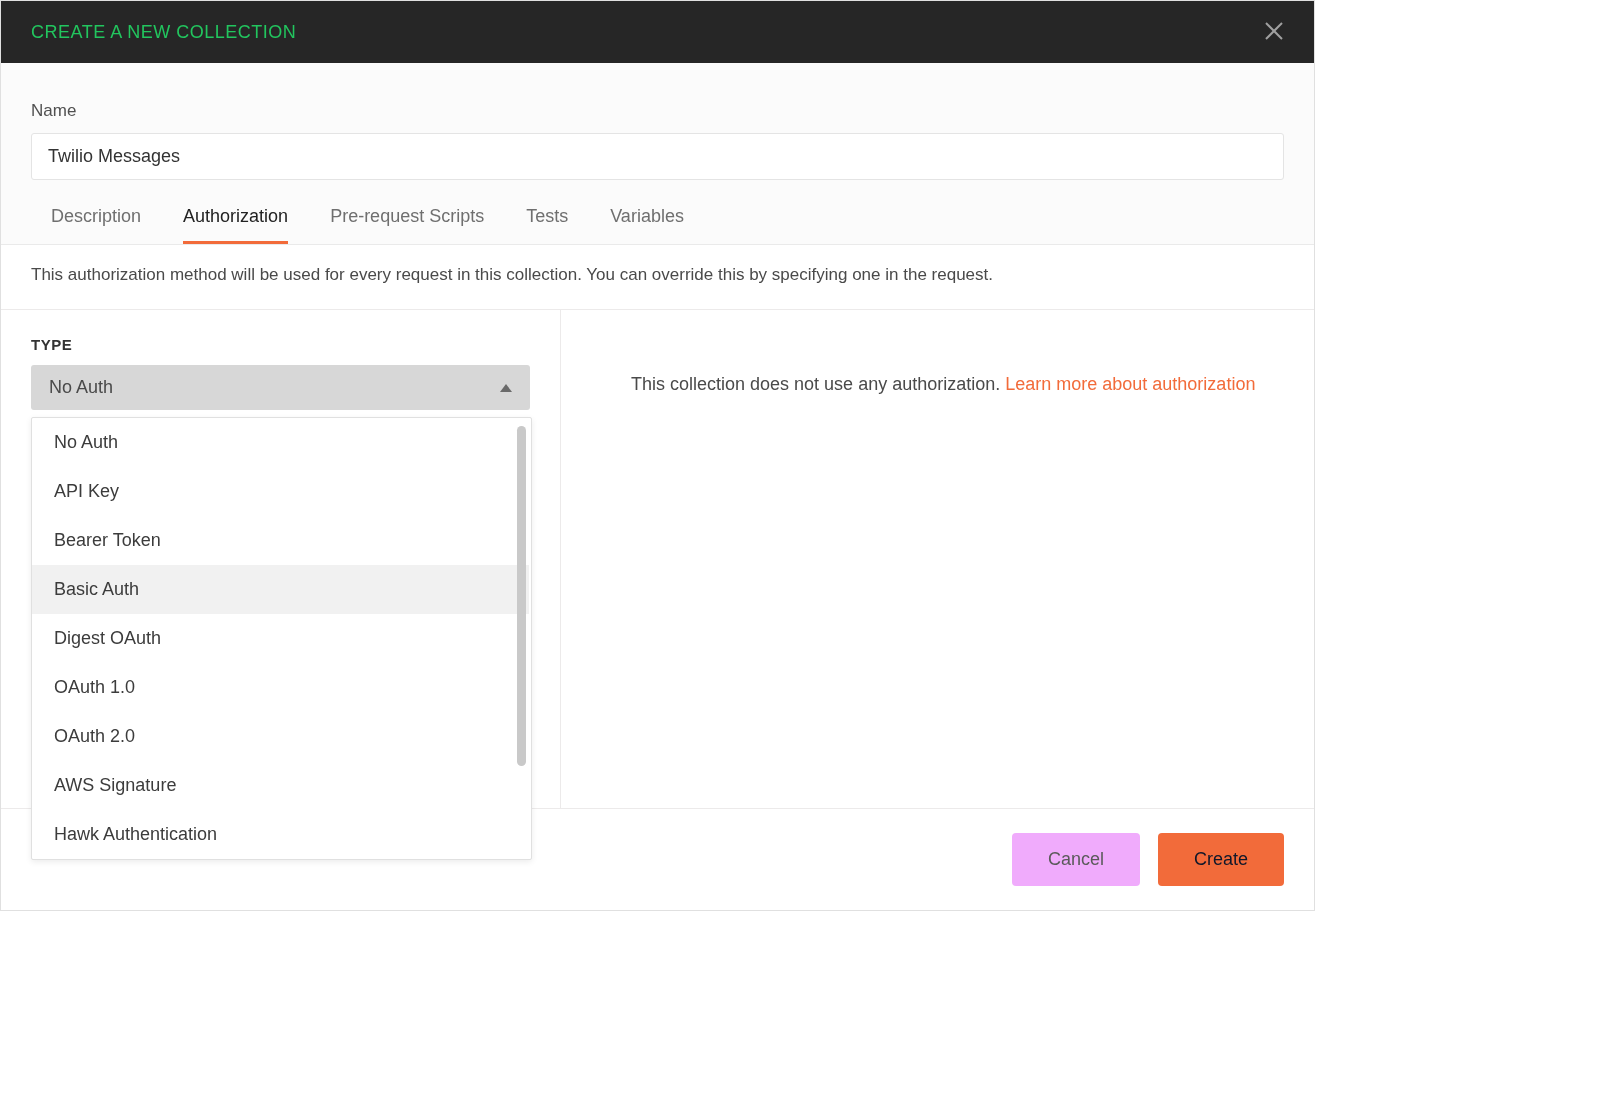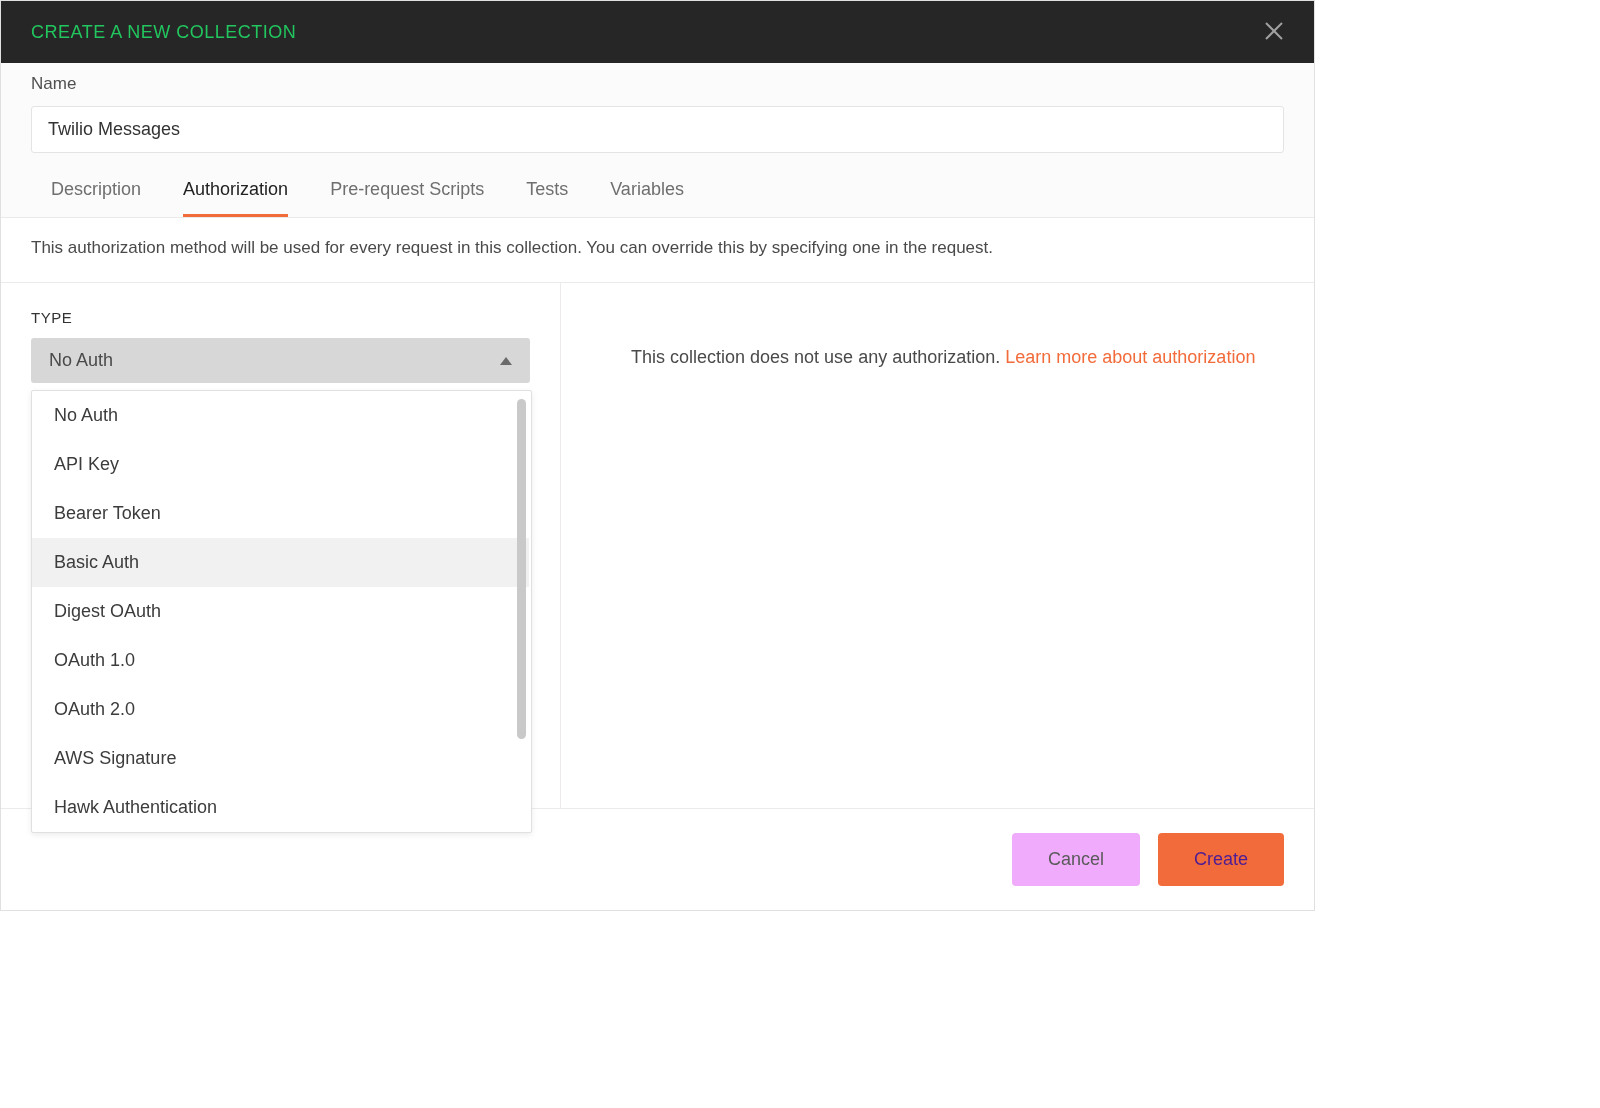--- a/index.html
+++ b/index.html
@@ -38,21 +38,21 @@
     line-height: 1;
   }
   .modal-body {
     flex: 1;
     background: #fbfbfb;
     display: flex;
     flex-direction: column;
     min-height: 0;
   }
   .name-section {
-    padding: 11px 30px 0 30px;
+    padding: 38px 30px 0 30px;
   }
   .name-label {
     font-size: 17px;
     color: #505050;
     margin-bottom: 12px;
     display: block;
   }
   .name-input {
     width: 100%;
     padding: 12px 16px;
@@ -95,21 +95,21 @@
     background:#ffffff;
   }
   .auth-left {
     width: 560px;
     border-right: 1px solid #eceaea;
     padding: 26px 30px 0 30px;
     position: relative;
   }
   .type-label {
     font-size: 15px;
-    font-weight: 400;
+    font-weight: 700;
     letter-spacing: 0.5px;
     color: #333;
     margin-bottom: 12px;
   }
   .select-box {
     width: 100%;
     background: #d7d7d7;
     border-radius: 3px;
     padding: 12px 18px;
     font-size: 18px;
@@ -183,21 +183,21 @@
     border-radius: 4px;
     border: none;
     cursor: pointer;
   }
   .btn-cancel {
     background: #f0abfc;
     color: #5a5a5a;
   }
   .btn-create {
     background: #f26b3a;
-    color: #4c1d95;
+    color: #0f172a;
   }
 </style>
 </head>
 <body>
 
 <div class="modal">
 
   <div class="modal-header">
     <h1>CREATE A NEW COLLECTION</h1>
     <span class="close-btn">

